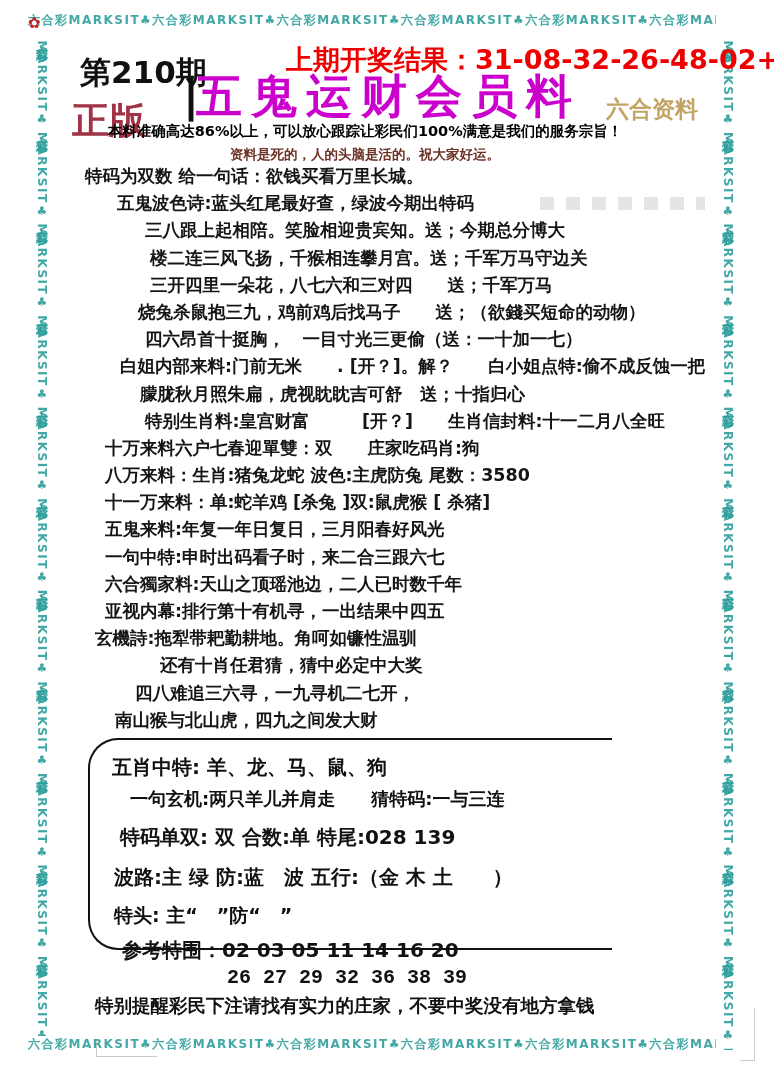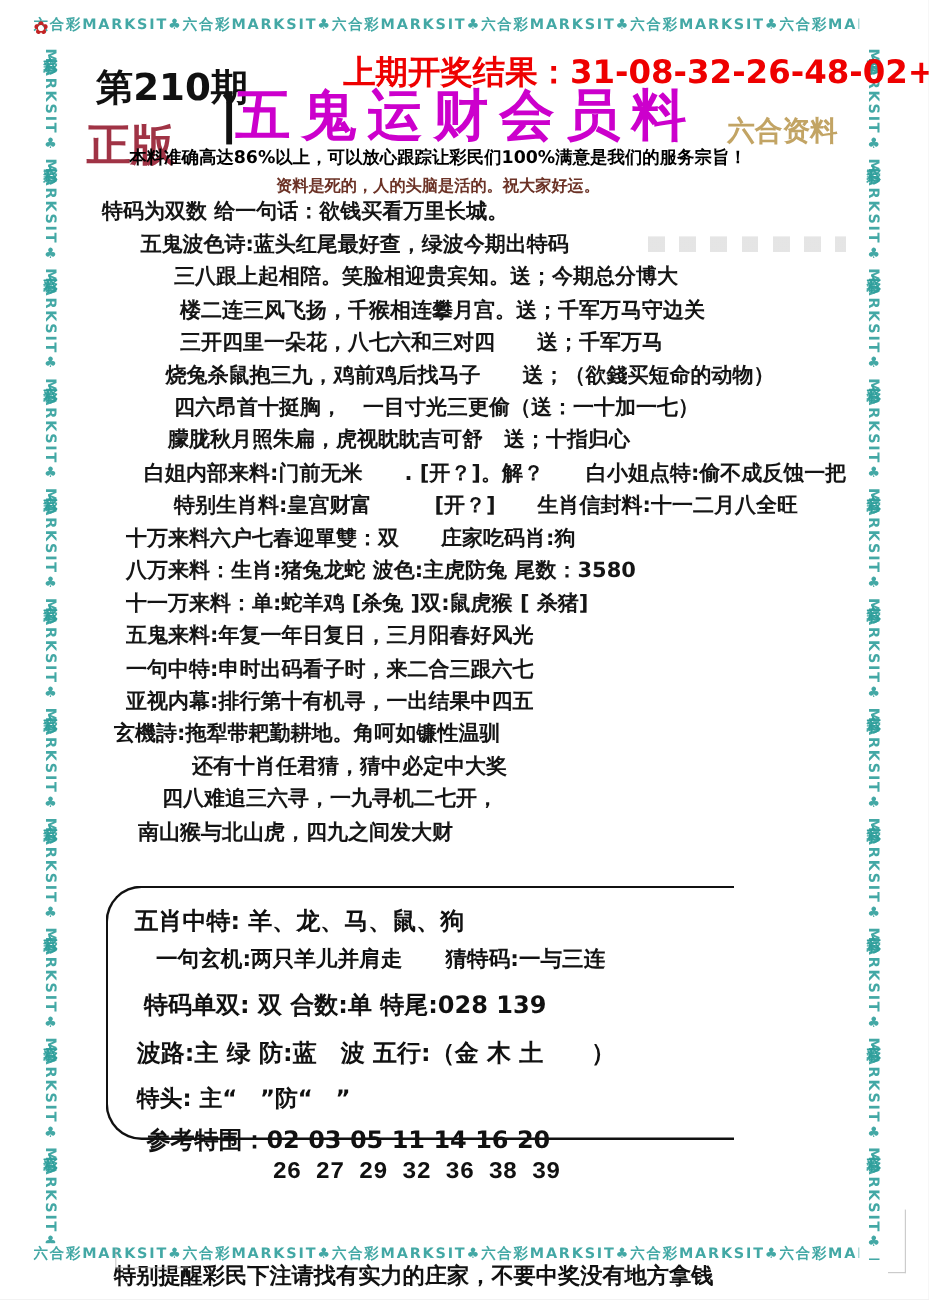--- a/index.html
+++ b/index.html
@@ -27,21 +27,21 @@
          font-size:13.5px;font-weight:bold;white-space:nowrap;}
   
   .body-lines{position:absolute;left:60px;top:164px;width:660px;}
   .bline{height:27.2px;color:#151515;font-size:17.5px;font-weight:bold;white-space:nowrap;}
   
   .tip-box{position:absolute;left:88px;top:738px;width:522px;height:208px;
            border-top:2.5px solid #111;border-bottom:2.5px solid #111;border-left:2.5px solid #111;
            border-radius:30px 0 0 30px;}
   .tip-box .row{color:#111;font-weight:bold;white-space:nowrap;}
   
-  .warning{position:absolute;left:95px;top:1050px;color:#111;font-size:18.5px;
+  .warning{position:absolute;left:95px;top:993px;color:#111;font-size:18.5px;
            font-weight:bold;white-space:nowrap;}
   
   .smudge{position:absolute;left:540px;top:197px;width:165px;height:13px;opacity:.22;
           background:repeating-linear-gradient(90deg,#888 0 14px,transparent 14px 26px);}
   .corner-bl{position:absolute;left:96px;top:1040px;width:60px;height:16px;
              border-left:1px solid #aaa;border-bottom:1px solid #aaa;opacity:.6;}
   .corner-br{position:absolute;left:740px;top:1008px;width:14px;height:52px;
              border-right:1px solid #aaa;border-bottom:1px solid #aaa;opacity:.6;}
 </style>
 </head>
@@ -65,28 +65,29 @@
   <div class="motto">资料是死的，人的头脑是活的。祝大家好运。</div>
 
   <div class="body-lines">
     <div class="bline" style="padding-left:25px">特码为双数 给一句话：欲钱买看万里长城。</div>
     <div class="bline" style="padding-left:57px">五鬼波色诗:蓝头红尾最好查，绿波今期出特码</div>
     <div class="bline" style="padding-left:85px">三八跟上起相陪。笑脸相迎贵宾知。送；今期总分博大</div>
     <div class="bline" style="padding-left:90px">楼二连三风飞扬，千猴相连攀月宫。送；千军万马守边关</div>
     <div class="bline" style="padding-left:90px">三开四里一朵花，八七六和三对四　　送；千军万马</div>
     <div class="bline" style="padding-left:78px">烧兔杀鼠抱三九，鸡前鸡后找马子　　送；（欲錢买短命的动物）</div>
     <div class="bline" style="padding-left:85px">四六昂首十挺胸，　一目寸光三更偷（送：一十加一七）</div>
+    <div class="bline" style="padding-left:60px">白姐内部来料:门前无米　　. [开？]。解？　　白小姐点特:偷不成反蚀一把</div>
     <div class="bline" style="padding-left:80px">朦胧秋月照朱扁，虎视眈眈吉可舒　送；十指归心</div>
-    <div class="bline" style="padding-left:60px">白姐内部来料:门前无米　　. [开？]。解？　　白小姐点特:偷不成反蚀一把</div>
     <div class="bline" style="padding-left:85px">特别生肖料:皇宫财富　　　[开？]　　生肖信封料:十一二月八全旺</div>
     <div class="bline" style="padding-left:45px">十万来料六户七春迎單雙：双　　庄家吃码肖:狗</div>
     <div class="bline" style="padding-left:45px">八万来料：生肖:猪兔龙蛇  波色:主虎防兔  尾数：3580</div>
     <div class="bline" style="padding-left:45px">十一万来料：单:蛇羊鸡 [杀兔 ]双:鼠虎猴 [ 杀猪]</div>
     <div class="bline" style="padding-left:45px">五鬼来料:年复一年日复日，三月阳春好风光</div>
     <div class="bline" style="padding-left:45px">一句中特:申时出码看子时，来二合三跟六七</div>
+    <div class="bline" style="padding-left:45px">六合獨家料:天山之顶瑶池边，二人已时数千年</div>
     <div class="bline" style="padding-left:45px">亚视内幕:排行第十有机寻，一出结果中四五</div>
     <div class="bline" style="padding-left:35px">玄機詩:拖犁带耙勤耕地。角呵如镰性温驯</div>
     <div class="bline" style="padding-left:100px">还有十肖任君猜，猜中必定中大奖</div>
     <div class="bline" style="padding-left:75px">四八难追三六寻，一九寻机二七开，</div>
     <div class="bline" style="padding-left:55px">南山猴与北山虎，四九之间发大财</div>
   </div>
 
   <div class="tip-box">
     <div class="row" style="padding:14px 0 0 22px;font-size:20px;">五肖中特: 羊、龙、马、鼠、狗</div>
     <div class="row" style="padding:6px 0 0 40px;font-size:18px;">一句玄机:两只羊儿并肩走　　猜特码:一与三连</div>

